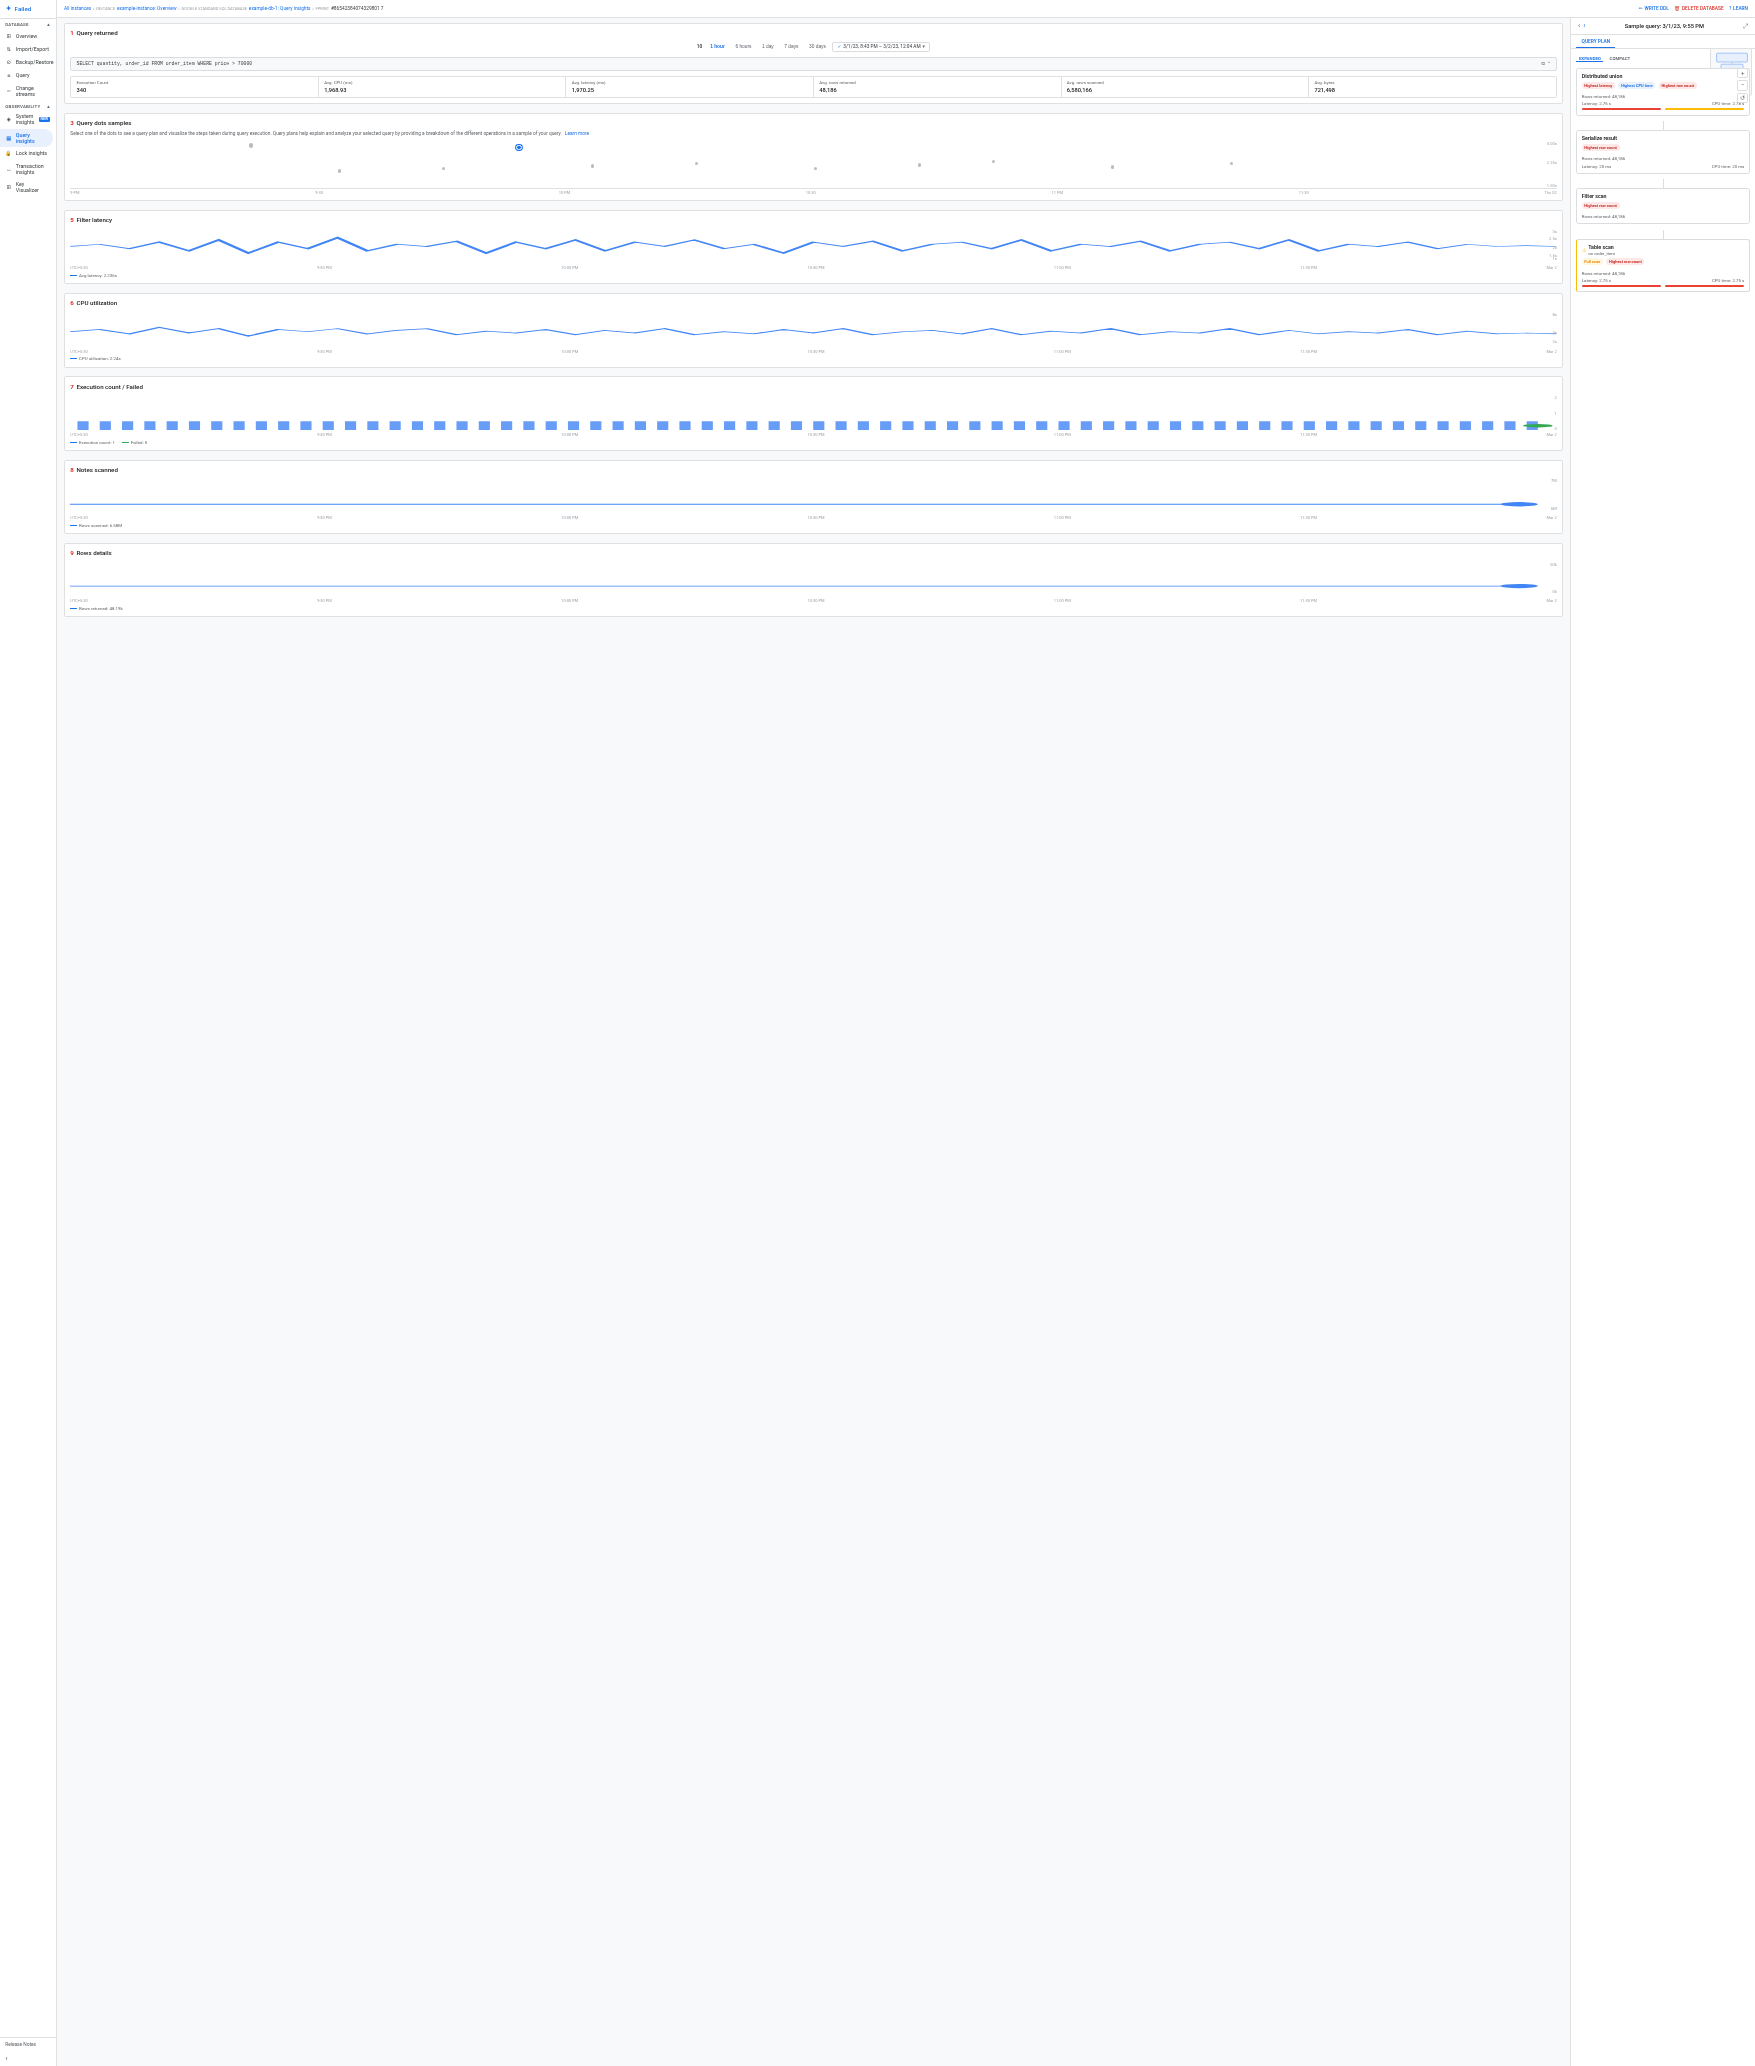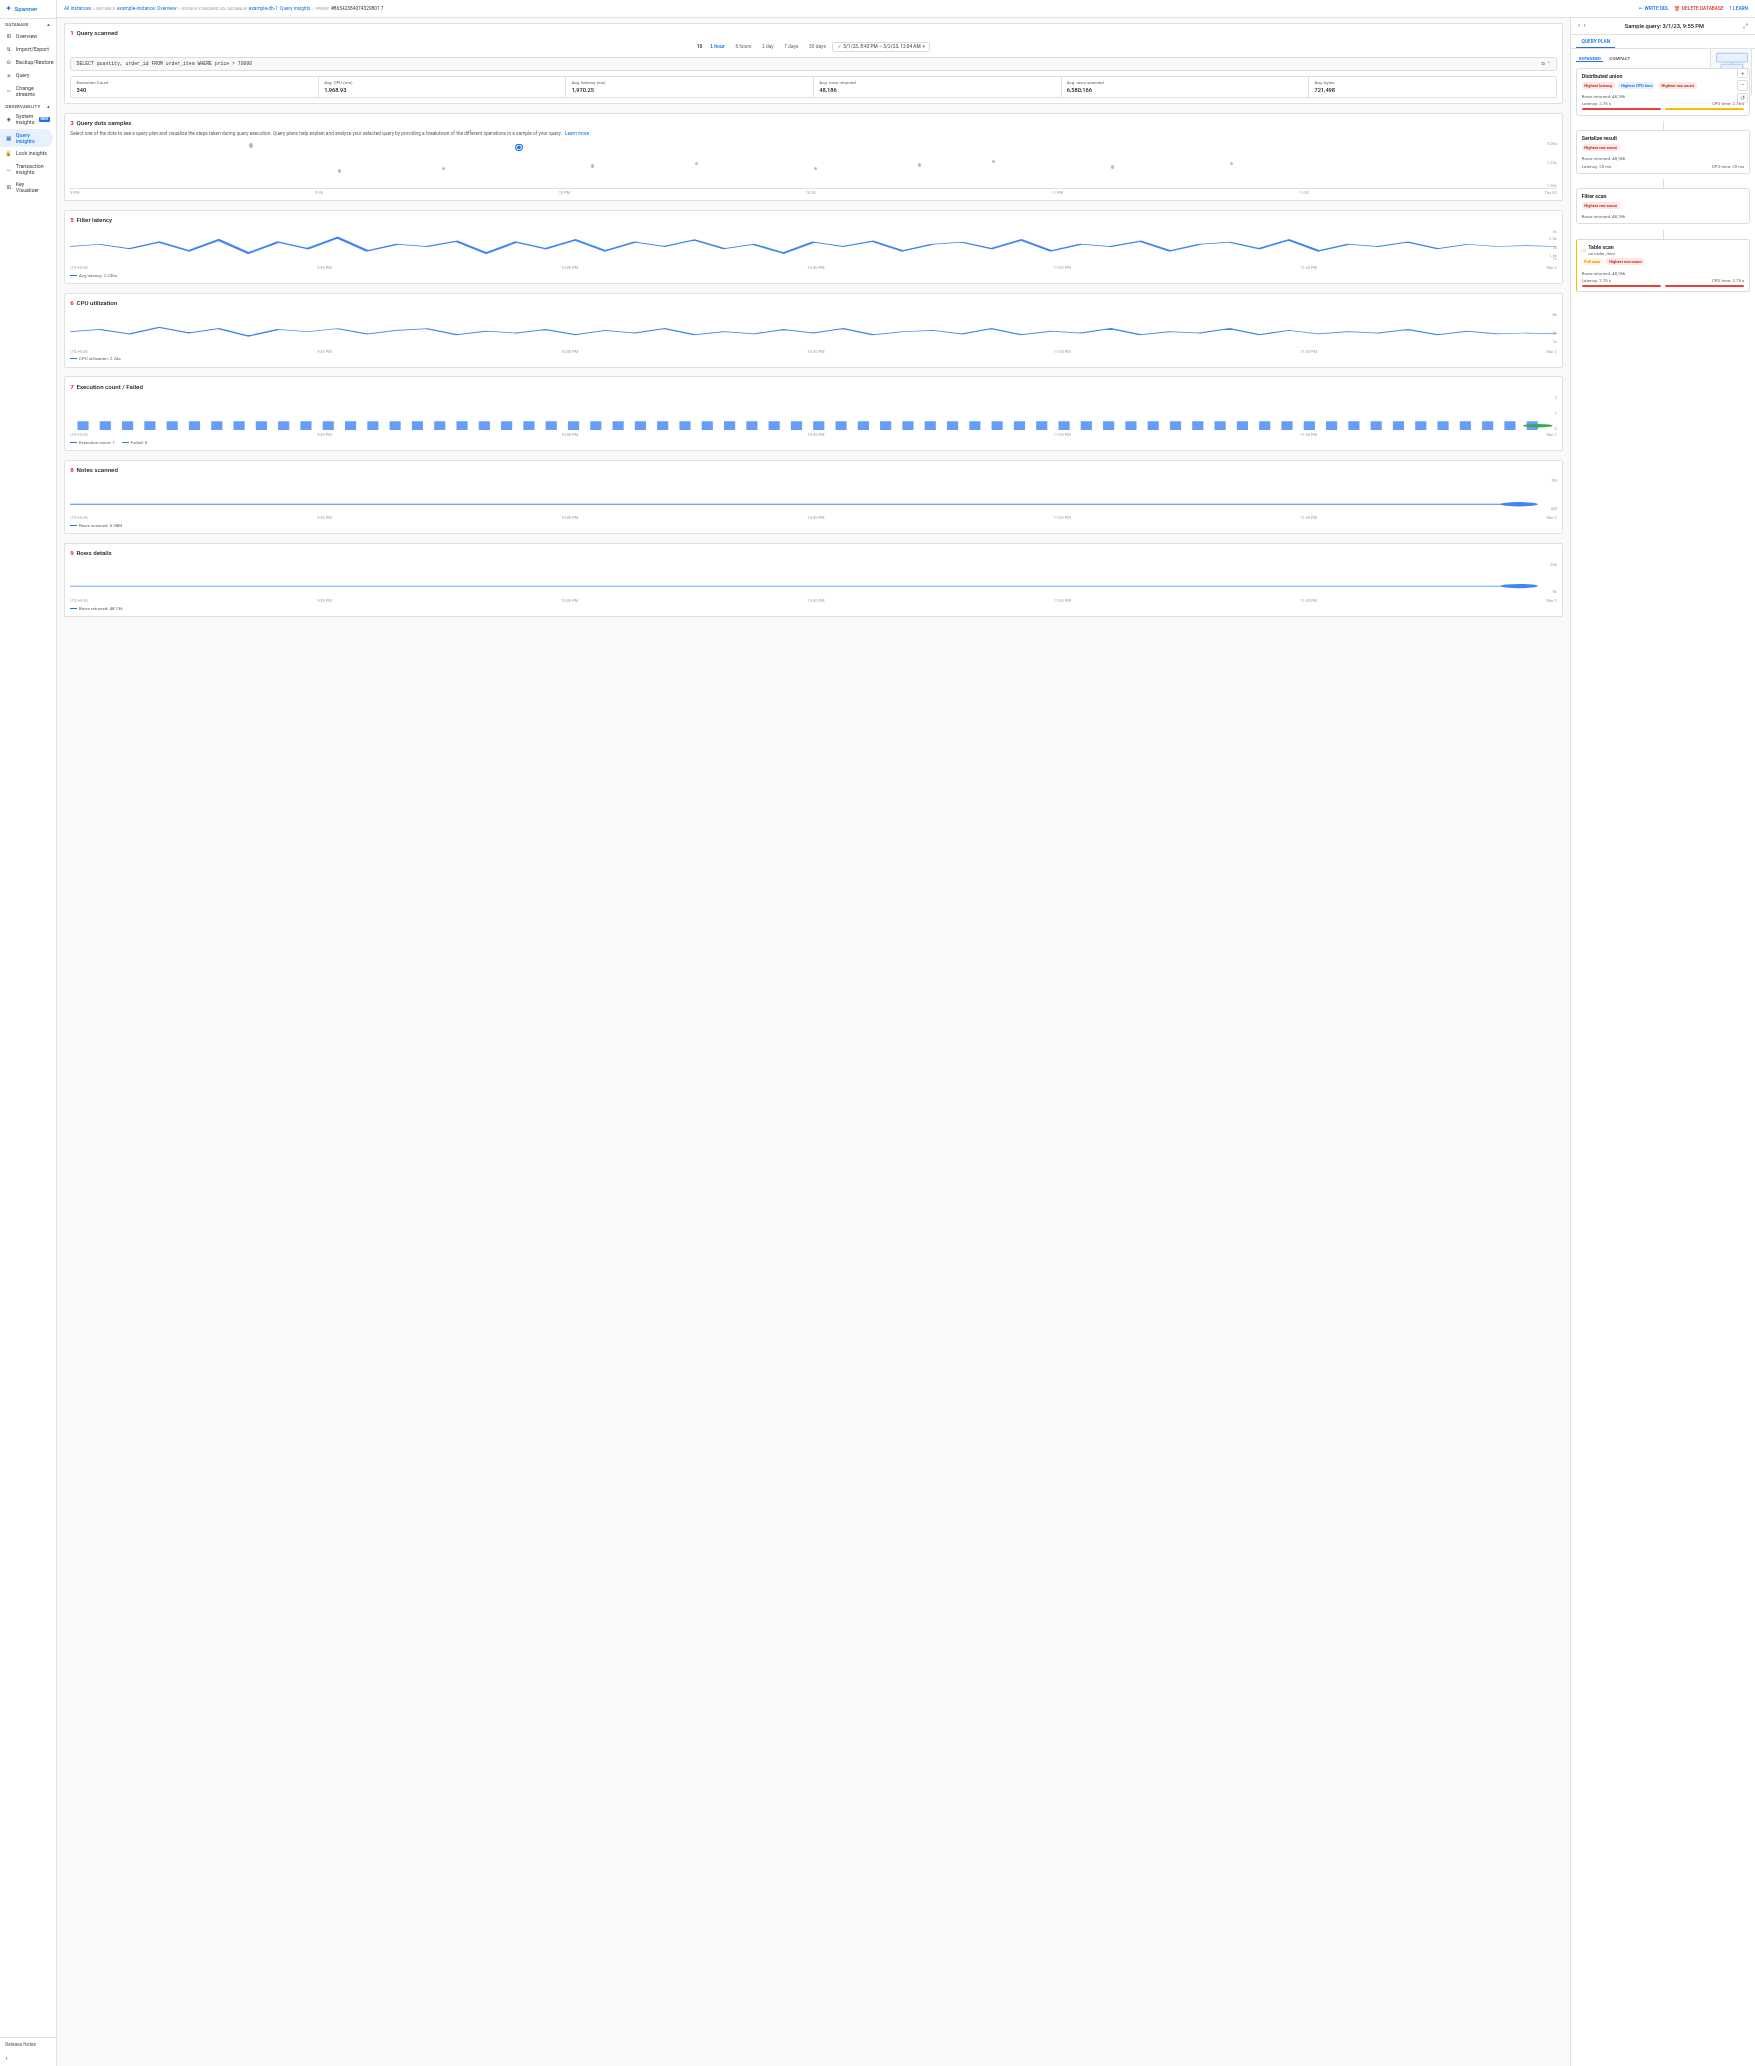--- a/index.html
+++ b/index.html
@@ -87,21 +87,21 @@
     .warning-icon { color: #fbbc04; margin-right: 1.8px; }
 
     .chip-row { display: flex; flex-wrap: wrap; gap: 1.8px; margin-bottom: 3.5px; }
   </style>
 </head>
 <body>
 
 <nav class="sidebar">
   <div class="sidebar-header">
     <span style="color:#1a73e8;font-size:8px;">✦</span>
-    <span style="font-size:6.2px;font-weight:500;color:#1a73e8;">Spanner</span>
+    <span style="font-size:6.2px;font-weight:500;color:#1a73e8;">Failed</span>
   </div>
 
   <div class="sidebar-section-header">
     <span>DATABASE</span>
     <span style="cursor:pointer;">▲</span>
   </div>
 
   <div class="sidebar-item">
     <span class="icon">⊞</span>
     <span>Overview</span>
@@ -187,21 +187,21 @@
     </div>
   </div>
 
   <div class="content-area">
 
     <div class="left-panel">
 
       <div class="chart-section">
         <div class="section-title">
           <span class="section-num">1</span>
-          <span>Query scanned</span>
+          <span>Query returned</span>
         </div>
 
         <div class="time-controls">
           <span style="font-size:4.8px;font-weight:600;color:#3c4043;margin-right:1.8px;">10</span>
           <button class="time-btn active">1 hour</button>
           <button class="time-btn">6 hours</button>
           <button class="time-btn">1 day</button>
           <button class="time-btn">7 days</button>
           <button class="time-btn">30 days</button>
           <div class="time-range-display">

